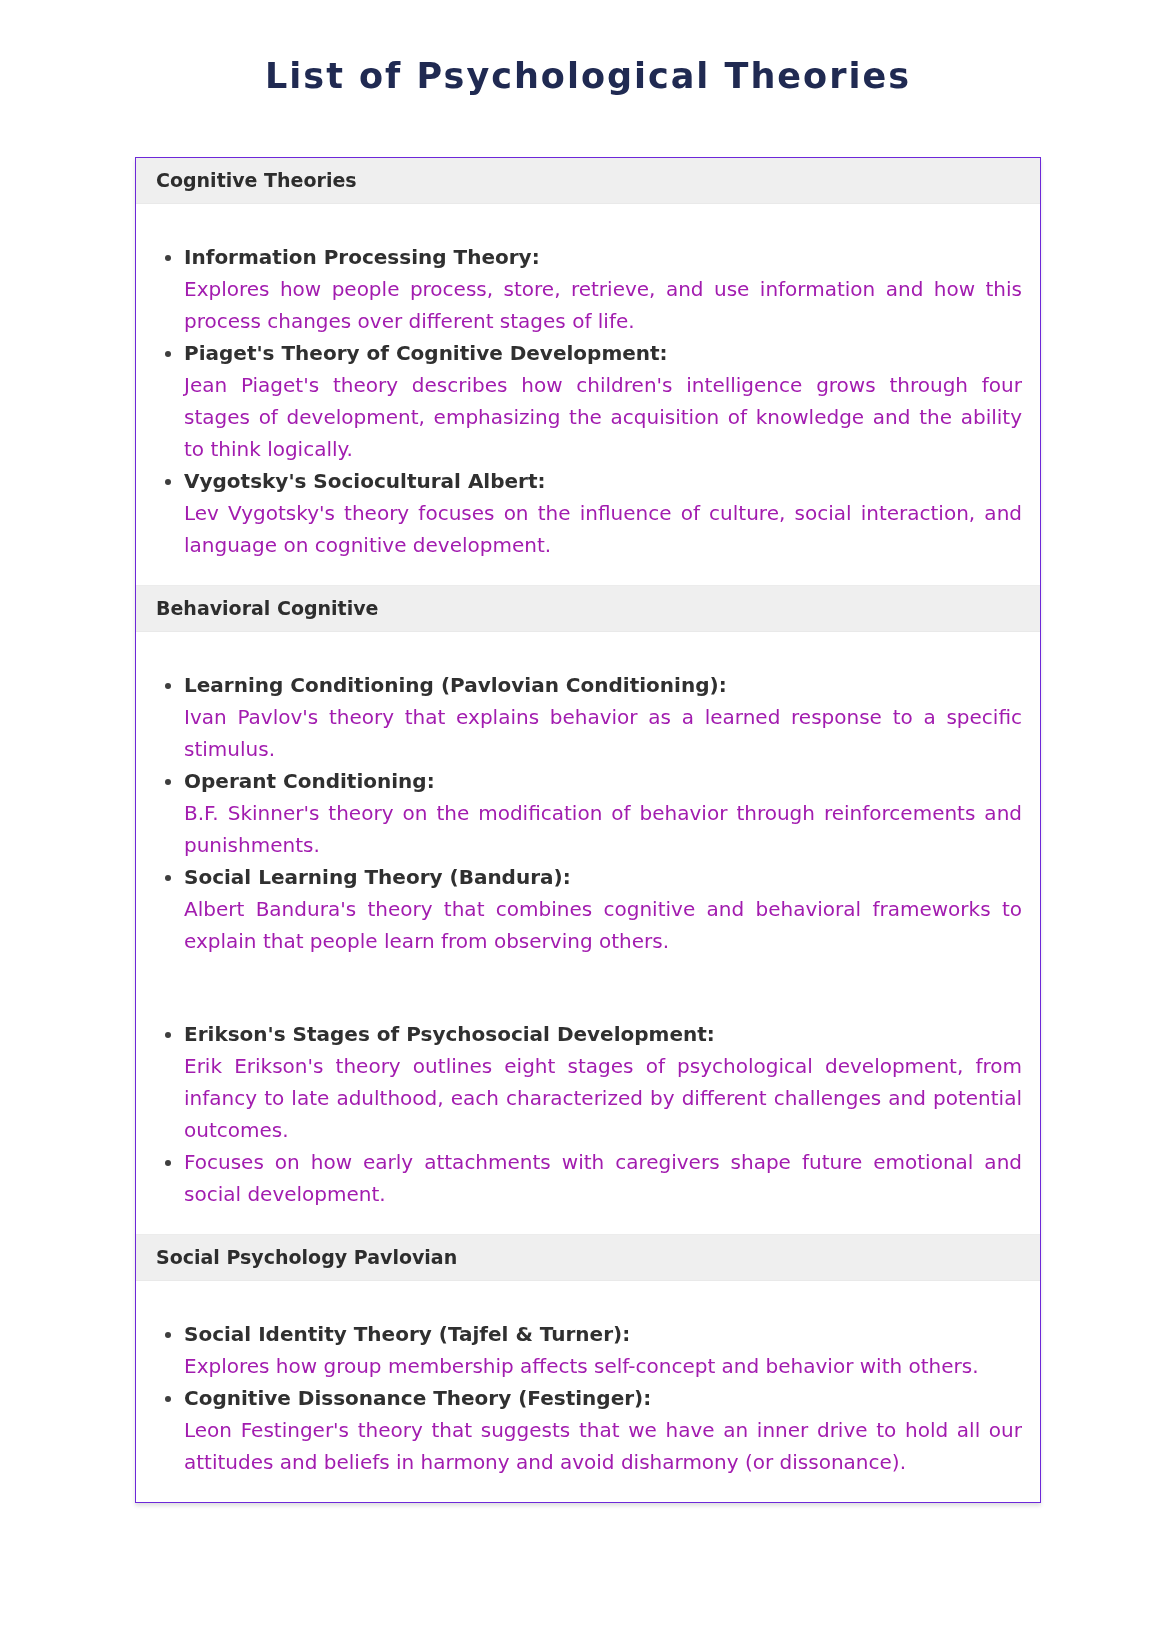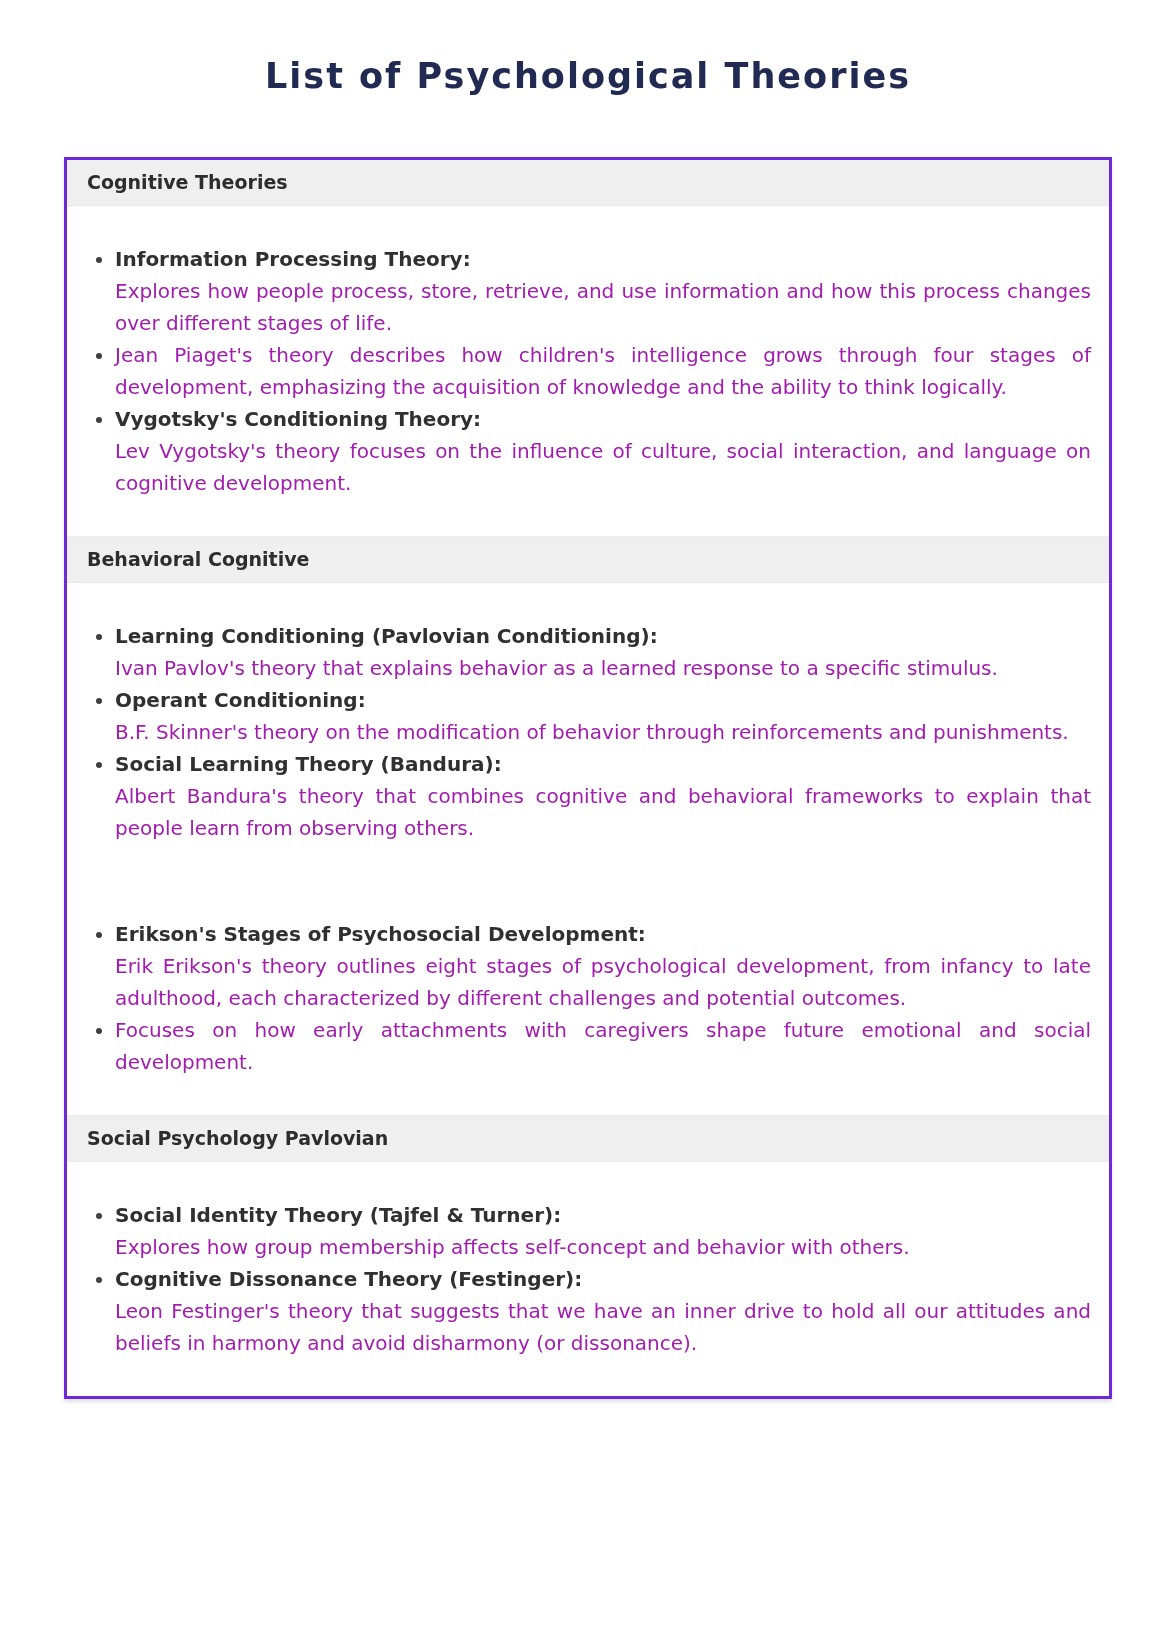--- a/index.html
+++ b/index.html
@@ -16,42 +16,42 @@
   .page-title {
     margin: 54px auto 59px;
     text-align: center;
     font-size: 35px;
     line-height: 44px;
     font-weight: bold;
     letter-spacing: 2px;
     color: #202a52;
   }
   .doc {
-    width: 1048px;
+    width: 906px;
     margin: 0 auto;
-    border: 3px solid #6d28d9;
+    border: 1px solid #6d28d9;
     box-sizing: border-box;
     background: #ffffff;
     box-shadow: 0 3px 4px rgba(0,0,0,0.12);
   }
   .section { margin: 0; }
   .sec-header {
     background: #efefef;
     padding: 10px 20px;
     font-size: 19px;
     line-height: 25px;
     font-weight: bold;
     color: #2d2d2d;
     border-bottom: 1px solid #e9e9e9;
   }
   .section + .section .sec-header {
     border-top: 1px solid #ececec;
   }
   .sec-body {
-    padding: 21px 18px 21px 8px;
+    padding: 21px 18px 8px 8px;
     background: #ffffff;
   }
   .sec-body ul {
     margin: 16px 0;
     padding: 0 0 0 40px;
     list-style: disc outside;
     font-size: 20px;
     line-height: 32px;
     color: #3f3f3f;
   }
@@ -80,24 +80,25 @@
     <div class="sec-header">
       <span>Cognitive Theories</span>
     </div>
     <div class="sec-body">
       <ul>
         <li>
           <span class="item-title">Information Processing Theory:</span>
           <span class="item-desc">Explores how people process, store, retrieve, and use information and how this process changes over different stages of life.</span>
         </li>
         <li>
+          <span class="item-title">Piaget's Theory of Cognitive Development:</span>
           <span class="item-desc">Jean Piaget's theory describes how children's intelligence grows through four stages of development, emphasizing the acquisition of knowledge and the ability to think logically.</span>
         </li>
         <li>
-          <span class="item-title">Vygotsky's Conditioning Theory:</span>
+          <span class="item-title">Vygotsky's Sociocultural Albert:</span>
           <span class="item-desc">Lev Vygotsky's theory focuses on the influence of culture, social interaction, and language on cognitive development.</span>
         </li>
       </ul>
     </div>
   </div>
 
   <div class="section">
     <div class="sec-header">
       <span>Behavioral Cognitive</span>
     </div>

